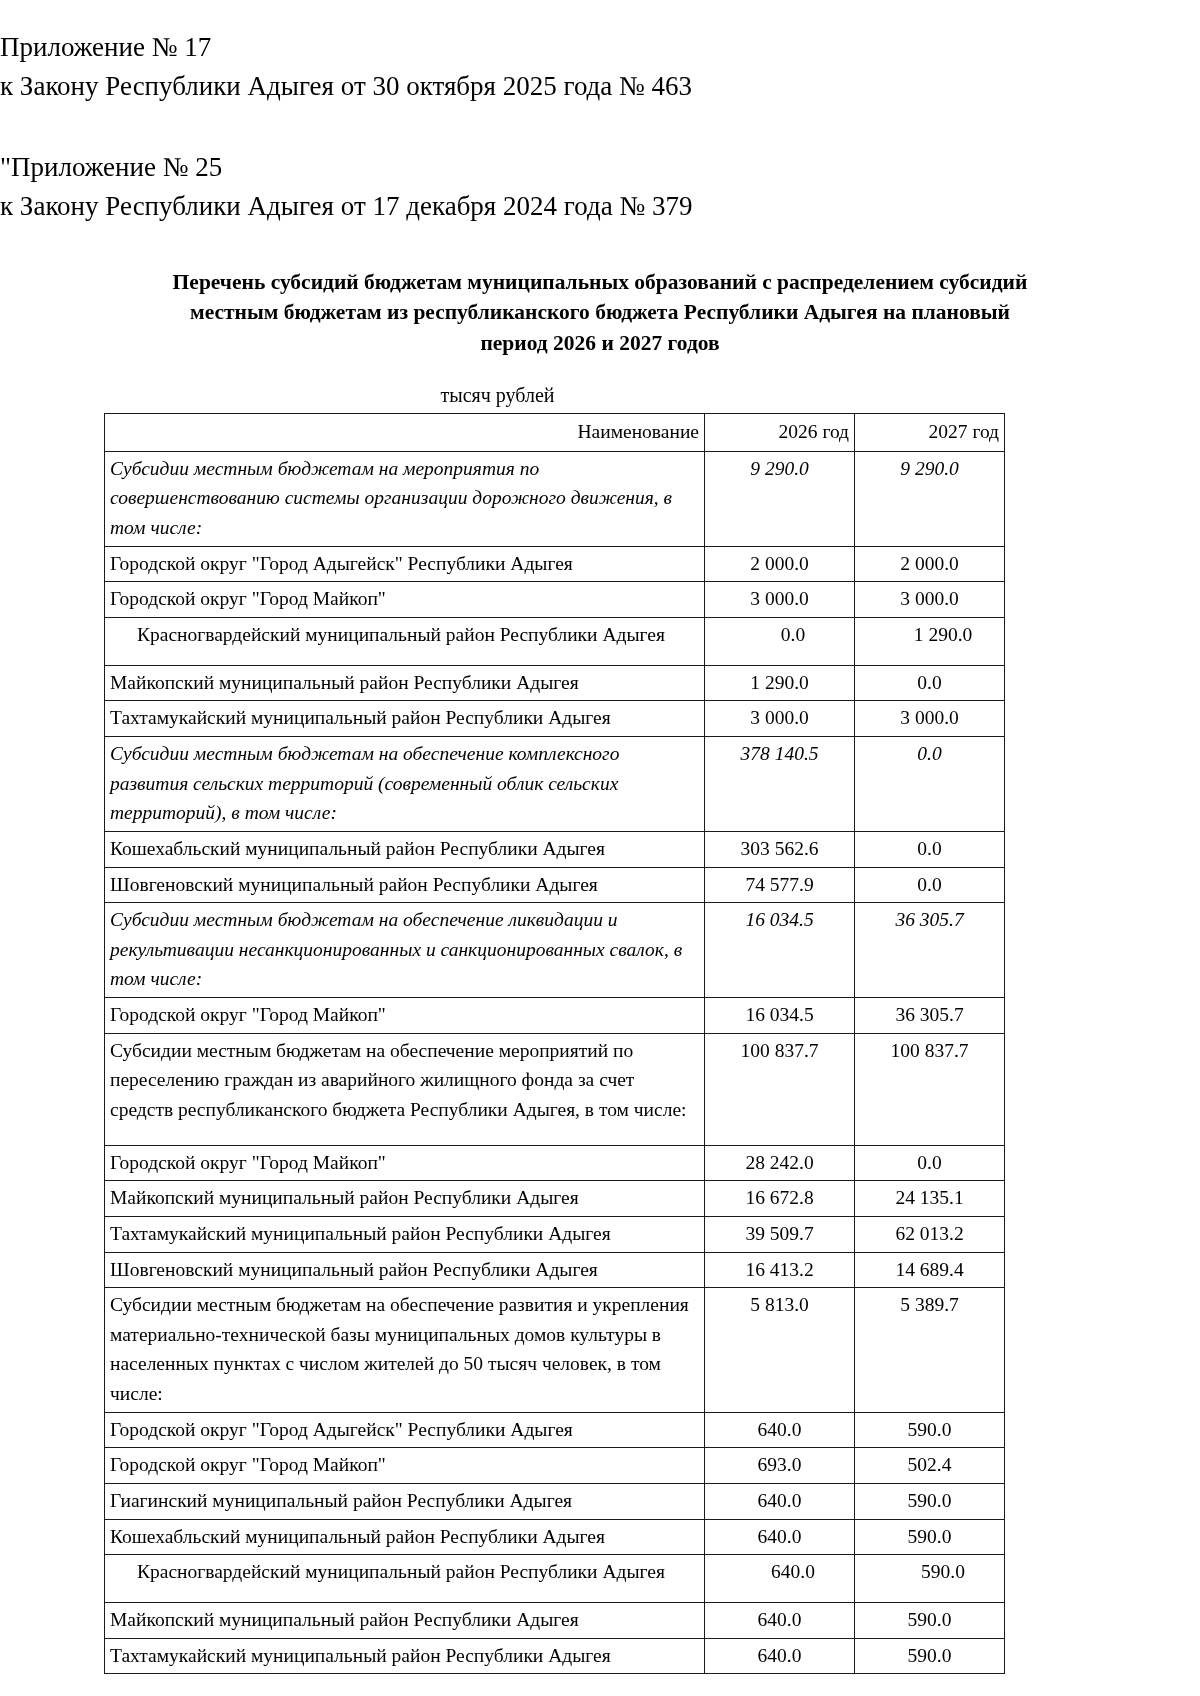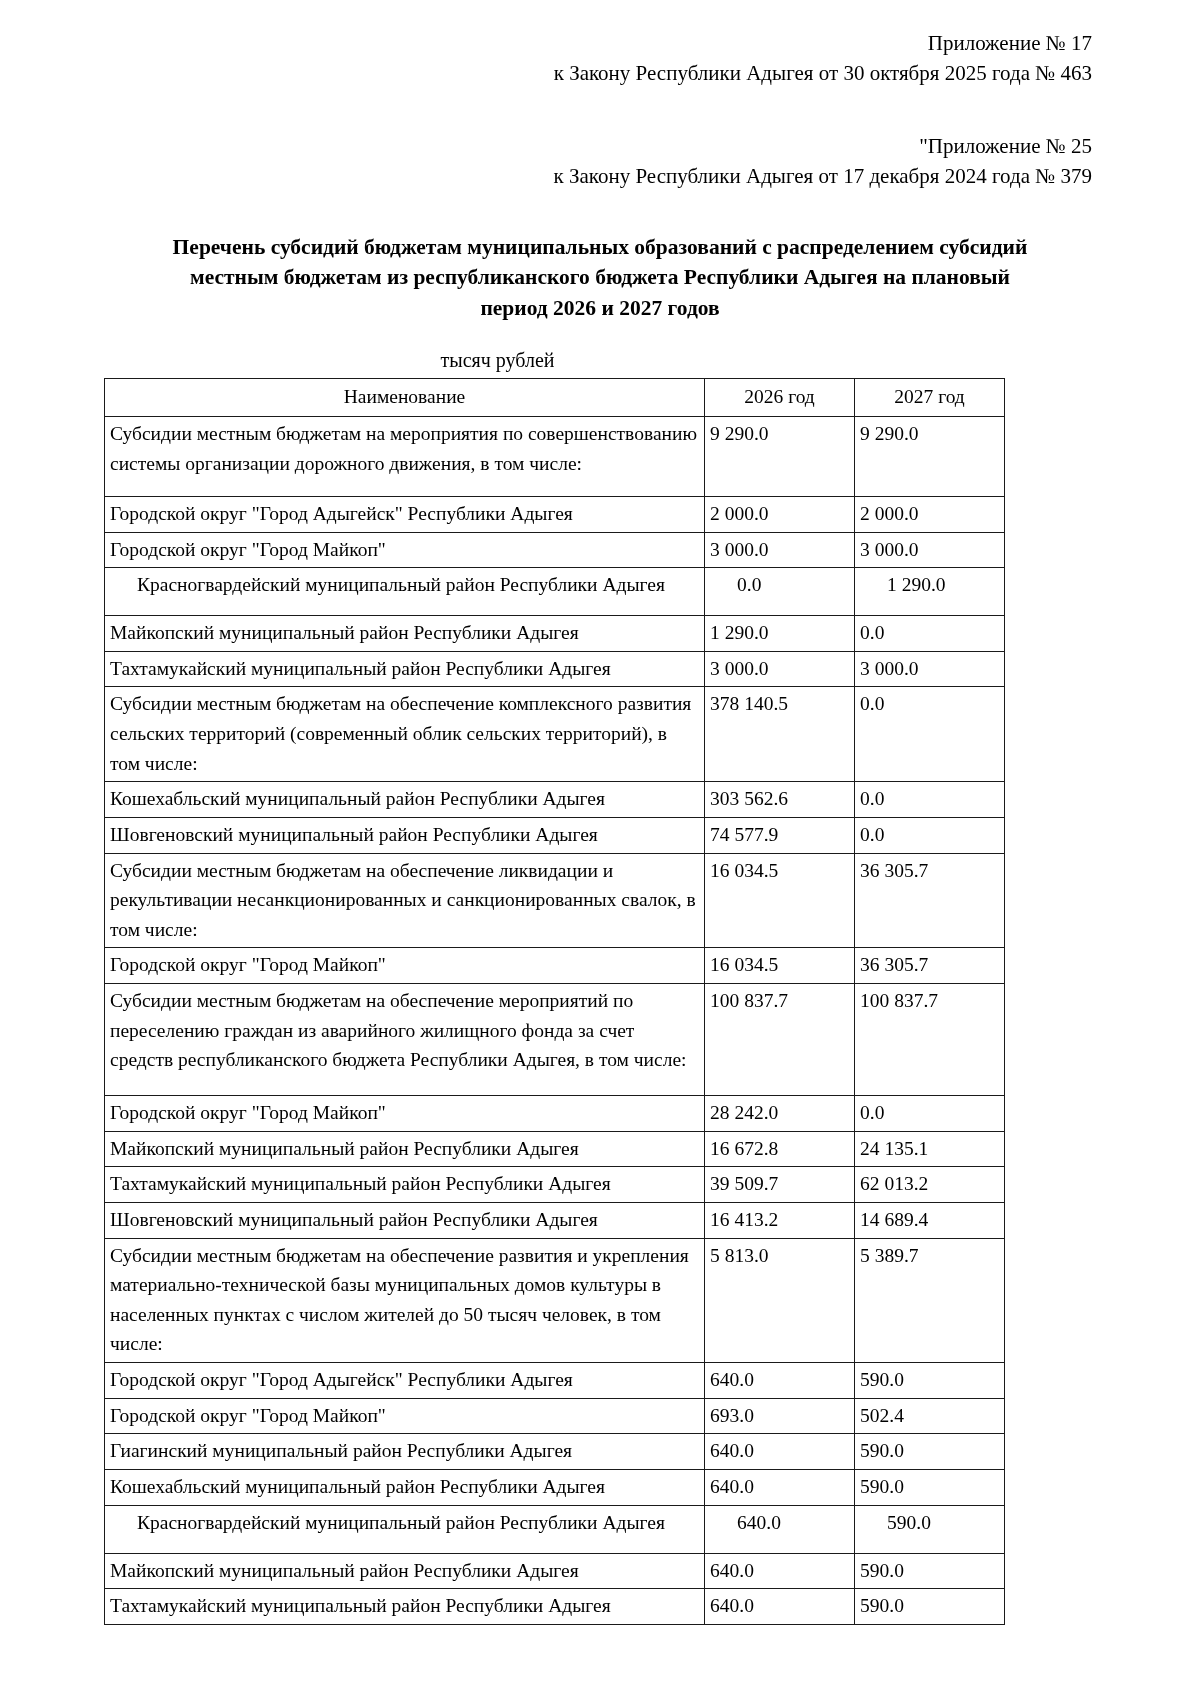--- a/index.html
+++ b/index.html
@@ -25,22 +25,21 @@
 
   
   .page-number {
     text-align: center;
     font-size: 21px;
     margin-top: 62px;
     letter-spacing: 0.5px;
   }
 
   .appendix-block {
-    text-align: right;
-    font-size: 21px;
+    font-size: 27px;
     line-height: 1.45;
     padding-right: 108px;
   }
   .appendix-block.first { margin-top: 28px; }
   .appendix-block.second { margin-top: 42px; }
 
   .doc-title {
     text-align: center;
     font-weight: bold;
     font-size: 21.5px;
@@ -70,42 +69,42 @@
     font-size: 19.5px;
   }
   table.subsidy-table th,
   table.subsidy-table td {
     border: 1.3px solid #1a1a1a;
     padding: 2px 5px 3px 5px;
     vertical-align: top;
     line-height: 1.52;
   }
   table.subsidy-table thead th {
-    text-align: center;
+    text-align: right;
     font-weight: normal;
     padding-top: 3px;
     padding-bottom: 4px;
     vertical-align: middle;
     margin-top: 8px;
   }
   col.c-name  { width: 600px; }
   col.c-y1    { width: 150px; }
   col.c-y2    { width: 150px; }
 
   td.name-cell {
     text-align: left;
     padding-left: 6px;
   }
   td.num-cell {
-    text-align: left;
+    text-align: center;
     padding-right: 4px;
     white-space: nowrap;
   }
   
-  tr.tall-3 td { height: 74px; }
+  tr.tall-3 td { height: 74px; font-style: italic; }
   tr.tall-4 td { height: 106px; }
   tr.tall-2 td { height: 42px; padding-left: 32px; }
 </style>
 </head>
 <body>
 
 <div class="page">
 
 
   <div class="appendix-block first">

